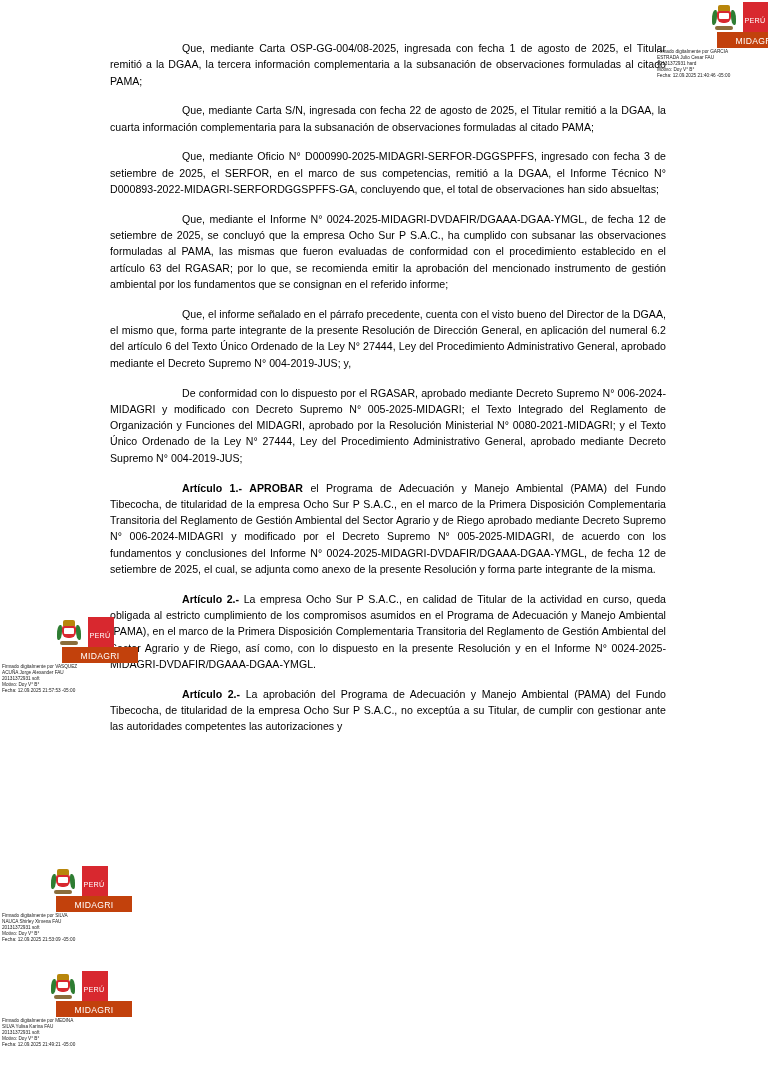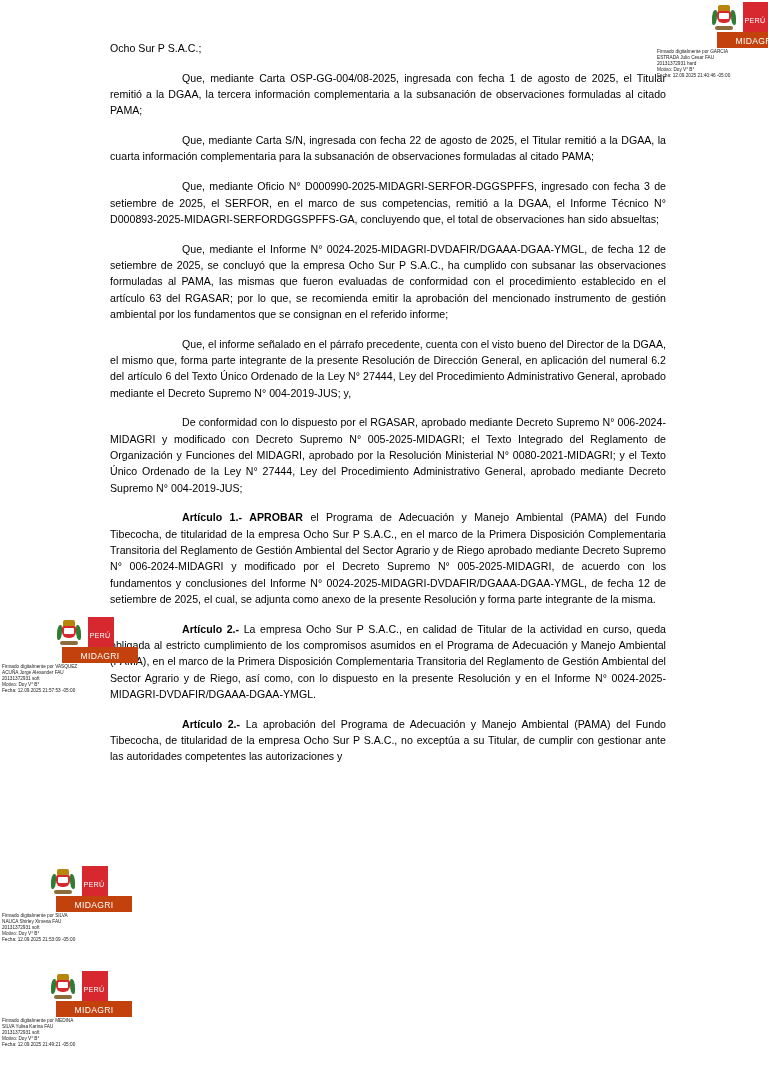--- a/index.html
+++ b/index.html
@@ -167,24 +167,23 @@
   #sig-medina .logo { margin-left: 38px; }
   #sig-medina .sig-text { padding-left: 2px; }
 </style>
 </head>
 <body>
 
 <div id="page">
 
   <div id="body-text">
 
-    <p class="para noindent">Ocho Sur P S.A.C.;</p>
     <p class="para indent">Que, mediante Carta OSP-GG-004/08-2025, ingresada con fecha 1 de agosto de 2025, el Titular remitió a la DGAA, la tercera información complementaria a la subsanación de observaciones formuladas al citado PAMA;</p>
     <p class="para indent">Que, mediante Carta S/N, ingresada con fecha 22 de agosto de 2025, el Titular remitió a la DGAA, la cuarta información complementaria para la subsanación de observaciones formuladas al citado PAMA;</p>
-    <p class="para indent">Que, mediante Oficio N° D000990-2025-MIDAGRI-SERFOR-DGGSPFFS, ingresado con fecha 3 de setiembre de 2025, el SERFOR, en el marco de sus competencias, remitió a la DGAA, el Informe Técnico N° D000893-2025-MIDAGRI-SERFORDGGSPFFS-GA, concluyendo que, el total de observaciones han sido absueltas;</p>
+    <p class="para indent">Que, mediante Oficio N° D000990-2025-MIDAGRI-SERFOR-DGGSPFFS, ingresado con fecha 3 de setiembre de 2025, el SERFOR, en el marco de sus competencias, remitió a la DGAA, el Informe Técnico N° D000893-2022-MIDAGRI-SERFORDGGSPFFS-GA, concluyendo que, el total de observaciones han sido absueltas;</p>
     <p class="para indent">Que, mediante el Informe N° 0024-2025-MIDAGRI-DVDAFIR/DGAAA-DGAA-YMGL, de fecha 12 de setiembre de 2025, se concluyó que la empresa Ocho Sur P S.A.C., ha cumplido con subsanar las observaciones formuladas al PAMA, las mismas que fueron evaluadas de conformidad con el procedimiento establecido en el artículo 63 del RGASAR; por lo que, se recomienda emitir la aprobación del mencionado instrumento de gestión ambiental por los fundamentos que se consignan en el referido informe;</p>
     <p class="para indent">Que, el informe señalado en el párrafo precedente, cuenta con el visto bueno del Director de la DGAA, el mismo que, forma parte integrante de la presente Resolución de Dirección General, en aplicación del numeral 6.2 del artículo 6 del Texto Único Ordenado de la Ley N° 27444, Ley del Procedimiento Administrativo General, aprobado mediante el Decreto Supremo N° 004-2019-JUS; y,</p>
     <p class="para indent">De conformidad con lo dispuesto por el RGASAR, aprobado mediante Decreto Supremo N° 006-2024-MIDAGRI y modificado con Decreto Supremo N° 005-2025-MIDAGRI; el Texto Integrado del Reglamento de Organización y Funciones del MIDAGRI, aprobado por la Resolución Ministerial N° 0080-2021-MIDAGRI; y el Texto Único Ordenado de la Ley N° 27444, Ley del Procedimiento Administrativo General, aprobado mediante Decreto Supremo N° 004-2019-JUS;</p>
 
 
     <p class="para indent"><span class="b">Artículo 1.-</span><span> </span><span class="b">APROBAR</span><span> el Programa de Adecuación y Manejo Ambiental (PAMA) del Fundo Tibecocha, de titularidad de la empresa Ocho Sur P S.A.C., en el marco de la Primera Disposición Complementaria Transitoria del Reglamento de Gestión Ambiental del Sector Agrario y de Riego aprobado mediante Decreto Supremo N° 006-2024-MIDAGRI y modificado por el Decreto Supremo N° 005-2025-MIDAGRI, de acuerdo con los fundamentos y conclusiones del Informe N° 0024-2025-MIDAGRI-DVDAFIR/DGAAA-DGAA-YMGL, de fecha 12 de setiembre de 2025, el cual, se adjunta como anexo de la presente Resolución y forma parte integrante de la misma.</span></p>
 
     <p class="para indent"><span class="b">Artículo 2.-</span><span> La empresa Ocho Sur P S.A.C., en calidad de Titular de la actividad en curso, queda obligada al estricto cumplimiento de los compromisos asumidos en el Programa de Adecuación y Manejo Ambiental (PAMA), en el marco de la Primera Disposición Complementaria Transitoria del Reglamento de Gestión Ambiental del Sector Agrario y de Riego, así como, con lo dispuesto en la presente Resolución y en el Informe N° 0024-2025-MIDAGRI-DVDAFIR/DGAAA-DGAA-YMGL.</span></p>
 
     <p class="para indent"><span class="b">Artículo 2.-</span><span> La aprobación del Programa de Adecuación y Manejo Ambiental (PAMA) del Fundo Tibecocha, de titularidad de la empresa Ocho Sur P S.A.C., no exceptúa a su Titular, de cumplir con gestionar ante las autoridades competentes las autorizaciones y</span></p>

